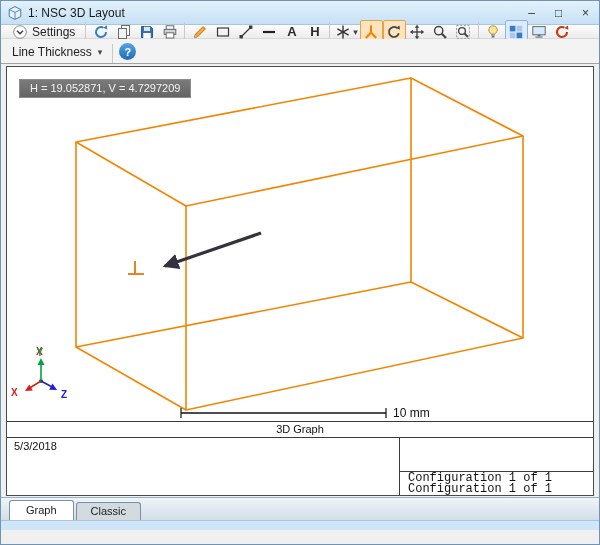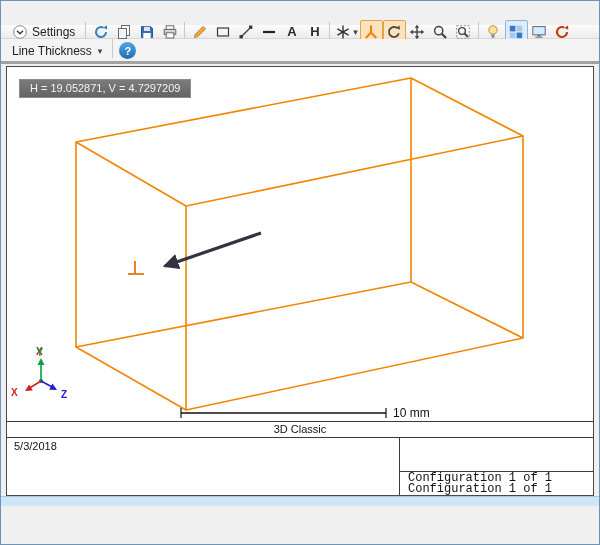--- a/index.html
+++ b/index.html
@@ -7,22 +7,22 @@
   .window { width: 600px; height: 545px; border: 1px solid #6e93b5; display: flex; flex-direction: column; background: #f0f0f0; overflow: hidden; }
 
   
   .titlebar { height: 24px; background: linear-gradient(#e3f1fb, #c6e1f4); border-bottom: 1px solid #a9c6dc; display: flex; align-items: center; padding: 0 0 0 6px; flex: none; }
   .titlebar .appicon { width: 16px; height: 16px; margin-right: 5px; flex: none; }
   .titlebar .title { font-size: 12px; color: #1a1a1a; flex: 1 1 auto; white-space: nowrap; }
   .winctl { display: flex; align-self: stretch; }
   .winbtn { width: 27px; display: flex; align-items: center; justify-content: center; font-size: 12px; color: #333; cursor: default; }
 
   
-  .toolbar { height: 14px; background: linear-gradient(#fcfcfc, #ececec); border-bottom: 1px solid #d8d8d8; display: flex; align-items: center; padding: 4px 4px; flex: none; margin-top: 24px; }
-  .toolbar2 { height: 25px; background: #f3f3f3; border-bottom: 3px solid #a3a3a3; display: flex; align-items: flex-start; padding: 0 4px; flex: none; }
+  .toolbar { height: 14px; background: linear-gradient(#fcfcfc, #ececec); border-bottom: 1px solid #d8d8d8; display: flex; align-items: center; padding: 4px 4px; flex: none; }
+  .toolbar2 { height: 25px; background: #f3f3f3; border-bottom: 1px solid #a3a3a3; display: flex; align-items: flex-end; padding: 0 4px; flex: none; }
   .sep { width: 1px; height: 19px; background: #c9c9c9; margin: 0 3px; flex: none; }
   .tbtn { height: 23px; min-width: 23px; display: flex; align-items: center; justify-content: center; border: 1px solid transparent; border-radius: 2px; background: transparent; padding: 0 1px; flex: none; }
   .tbtn.pressed { background: #fbe3bd; border-color: #e0a54c; }
   .tbtn.pressed-blue { background: #ddebfa; border-color: #8cb4dc; }
   .tbtn svg { width: 16px; height: 16px; display: block; }
   .lbl-btn { display: flex; align-items: center; gap: 4px; padding: 0 6px; font-size: 12px; color: #222; }
   .letter { font-size: 13px; font-weight: bold; color: #2b2b2b; line-height: 1; }
   .dd { font-size: 9px; color: #444; margin-left: 2px; }
   .help { width: 17px; height: 17px; border-radius: 50%; background: linear-gradient(#55a5e2, #1f6cb4); color: #fff; font-size: 11px; font-weight: bold; display: flex; align-items: center; justify-content: center; }
 
@@ -44,20 +44,32 @@
   .tab { font-size: 11px; color: #222; padding: 2px 14px 3px; border: 1px solid #7d909f; border-bottom: none; border-radius: 3px 3px 0 0; background: #d3dbe1; }
   .tab.active { background: #ffffff; font-weight: normal; padding: 3px 16px 4px; position: relative; z-index: 2; }
   .bottomstrip { height: 10px; background: #cfe6f8; border-top: 1px solid #a9c6dc; flex: none; }
   .spacer { flex: 1 1 auto; }
 </style>
 </head>
 <body>
 
 <div class="window">
 
+  <div class="titlebar">
+    <svg class="appicon" viewBox="0 0 16 16">
+      <path d="M8 1.6l5.8 2.9v7L8 14.4l-5.8-2.9v-7z" fill="#e8f3fc" stroke="#4d7ba6"></path>
+      <path d="M8 7.4v7M2.2 4.5L8 7.4l5.8-2.9" fill="none" stroke="#4d7ba6" stroke-width=".9"></path>
+    </svg>
+    <span class="title">1: NSC 3D Layout</span>
+    <div class="winctl">
+      <span class="winbtn">–</span>
+      <span class="winbtn">□</span>
+      <span class="winbtn">×</span>
+    </div>
+  </div>
 
   <div class="toolbar">
     <button class="tbtn lbl-btn">
       <svg viewBox="0 0 16 16">
         <circle cx="8" cy="8" r="6.3" fill="#fff" stroke="#8a8a8a"></circle>
         <path d="M5 6.8l3 3 3-3" fill="none" stroke="#3d3d3d" stroke-width="1.5"></path>
       </svg>
       <span>Settings</span>
     </button>
     <span class="sep"></span>
@@ -253,29 +265,33 @@
           <line x1="174" y1="346" x2="379" y2="346" stroke-width="1.6"></line>
           <line x1="174" y1="341" x2="174" y2="351" stroke-width="1.2"></line>
           <line x1="379" y1="341" x2="379" y2="351" stroke-width="1.2"></line>
         </g>
         <text x="386" y="350" font-size="12" fill="#111">10 mm</text>
       </svg>
 
       <div class="coords-badge">H = 19.052871, V = 4.7297209</div>
     </div>
 
-    <div class="strip">3D Classic</div>
+    <div class="strip">3D Graph</div>
 
     <div class="ftable">
       <div class="date">5/3/2018</div>
       <div class="rightcol">
         <div class="upper"></div>
         <div class="config">
           <div>Configuration 1 of 1</div>
           <div>Configuration 1 of 1</div>
         </div>
       </div>
     </div>
   </div>
 
+  <div class="tabsbar">
+    <div class="tab active">Graph</div>
+    <div class="tab">Classic</div>
+  </div>
   <div class="bottomstrip"></div>
 
 </div>
 
 </body></html>

